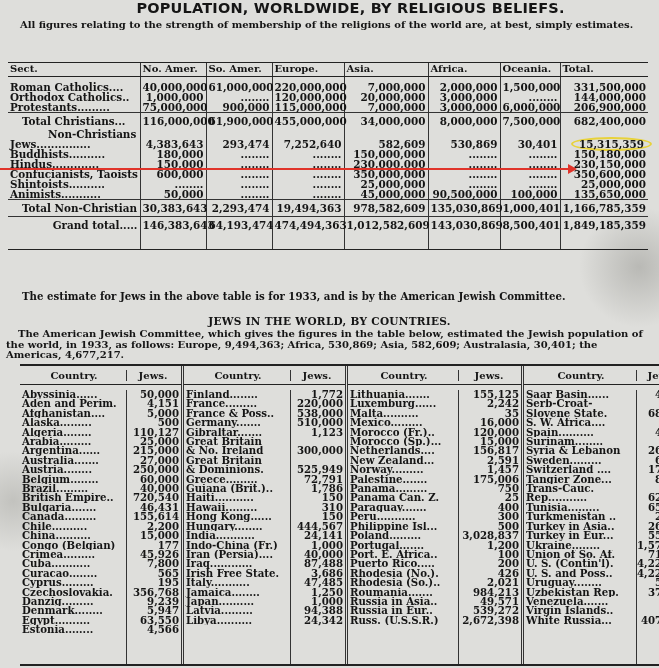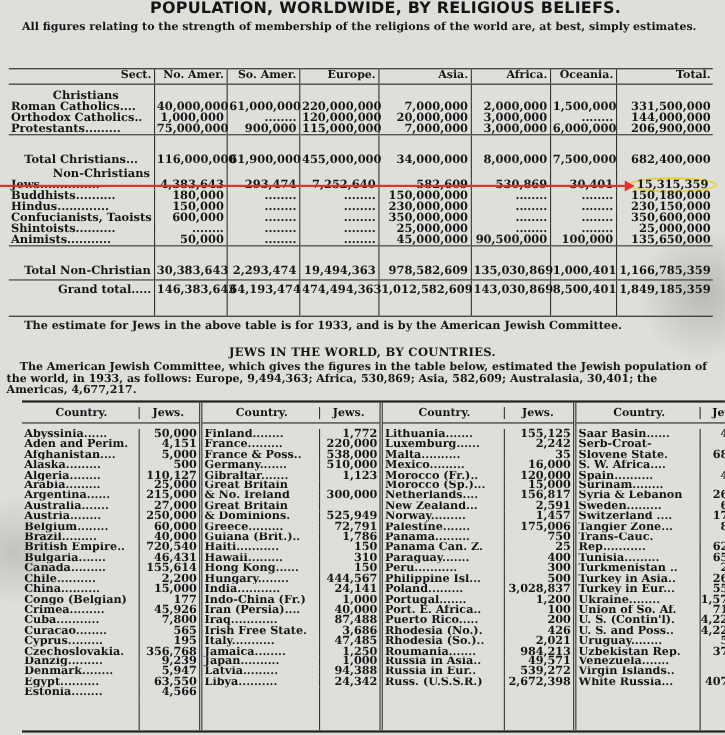--- a/index.html
+++ b/index.html
@@ -30,27 +30,27 @@
     .indent { text-indent: 12px; }
 
     table.rel {
       position: absolute; left: 8px; top: 62px; width: 640px;
       border-collapse: collapse; font-size: 10.4px; line-height: 10px;
       font-weight: bold; table-layout: fixed;
     }
     table.rel th {
       font-weight: bold; font-size: 10px; padding: 1px 2px 2px 2px;
       border-bottom: 1.5px solid #222; border-top: 1.5px solid #222;
-      text-align: right;
+      text-align: left;
     }
     table.rel td { padding: 0 2px; text-align: right; white-space: nowrap; }
     table.rel td.sect { text-align: left; }
     table.rel td + td, table.rel th + th { border-left: 1px solid #333; }
     table.rel tr.sub td { text-align: left; padding-left: 40px; }
-    table.rel tr.total td { padding-top: 17px; padding-bottom: 3px; border-top: 1.5px solid #333; }
+    table.rel tr.total td { padding-top: 3px; padding-bottom: 3px; border-top: 1.5px solid #333; }
     table.rel tr.total td.sect { padding-left: 14px; }
     table.rel tr.grand td { padding-top: 3px; padding-bottom: 19px; border-top: 1.5px solid #333; border-bottom: 1.5px solid #222; }
     table.rel tr.grand td.sect { text-align: right; }
     table.rel tr.gap td { height: 5px; }
     .hl {
       display: inline-block; border: 2px solid #e8d23a; border-radius: 50%;
       padding: 0 6px; margin: -3px -6px -3px 0;
     }
     .redline {
       position: absolute; left: 0; top: 168px; width: 575px; height: 2px;
@@ -133,30 +133,20 @@
       <tr class="gap">
           <td></td>
           <td></td>
           <td></td>
           <td></td>
           <td></td>
           <td></td>
           <td></td>
           <td></td>
         </tr>
-      <tr class="sub">
-        <td>Christians</td>
-        <td></td>
-          <td></td>
-          <td></td>
-          <td></td>
-          <td></td>
-          <td></td>
-          <td></td>
-      </tr>
     <tr>
           <td class="sect">Roman Catholics....</td>
           <td>40,000,000</td>
           <td>61,000,000</td>
           <td>220,000,000</td>
           <td>7,000,000</td>
           <td>2,000,000</td>
           <td>1,500,000</td>
           <td>331,500,000</td>
         </tr>

